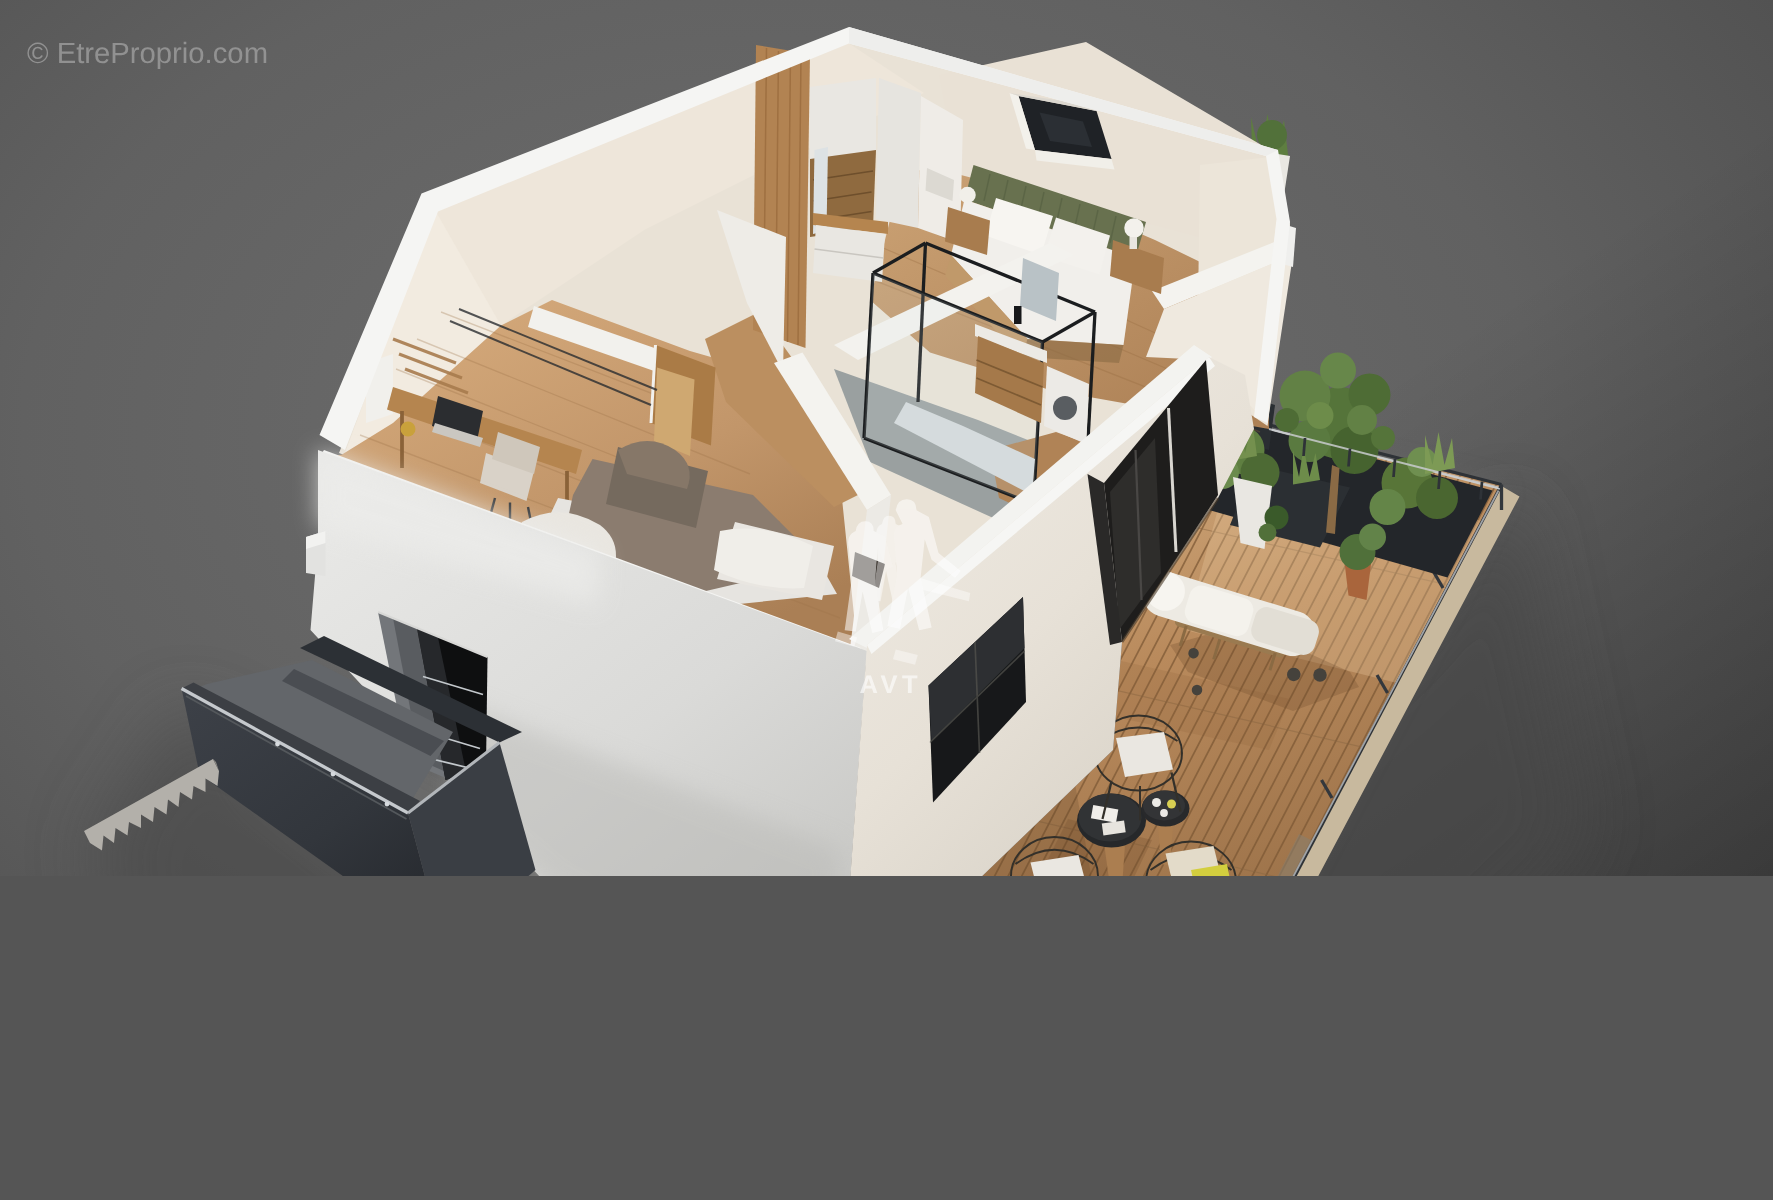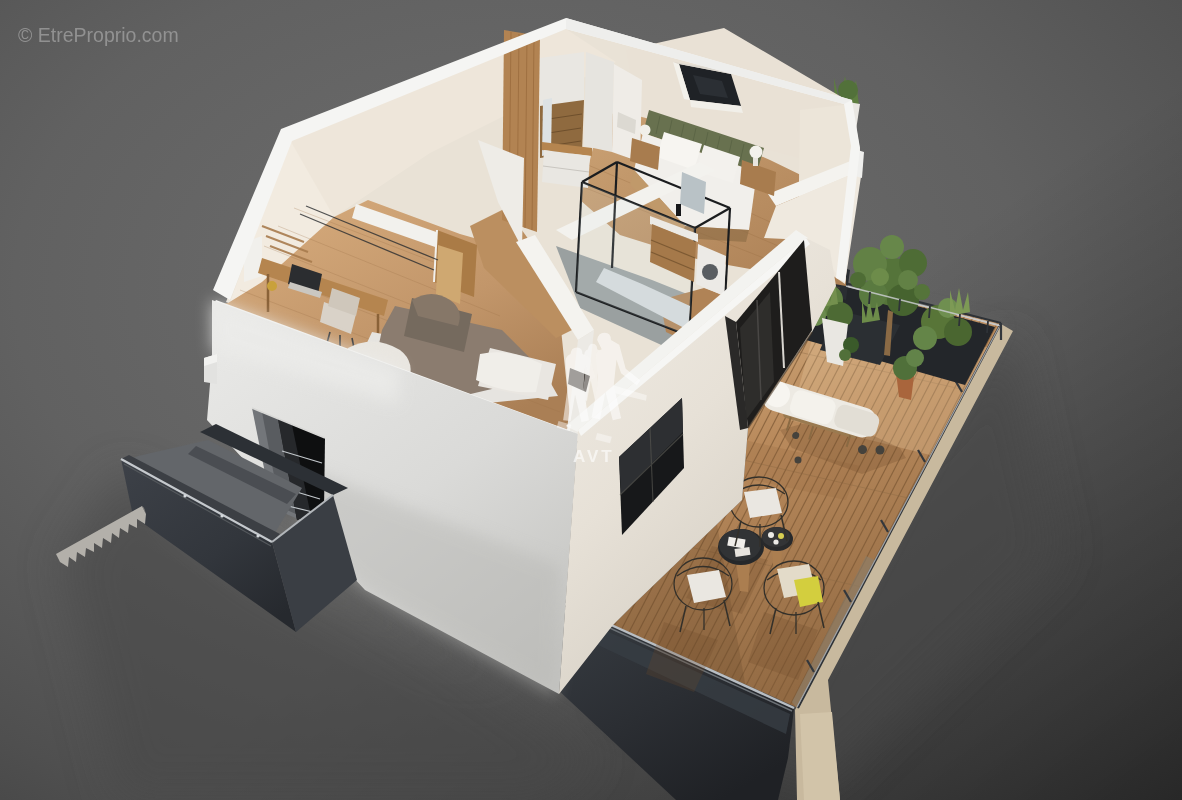--- a/index.html
+++ b/index.html
@@ -1,16 +1,16 @@
 <!DOCTYPE html>
 <html><head>
 <meta charset="utf-8">
 <style>
 html,body{margin:0;padding:0;background:#555;}
-#stage{position:relative;width:1182px;height:800px;overflow:hidden;font-family:"Liberation Sans",sans-serif;text-align:center;}
+#stage{position:relative;width:1182px;height:584px;overflow:hidden;font-family:"Liberation Sans",sans-serif;text-align:center;}
 </style>
 </head>
 <body>
 <div id="stage">
 <svg width="1182" height="800" viewBox="0 0 1182 800">
 <defs>
 <radialGradient id="bgGrad" cx="0.44" cy="0.36" r="0.95">
   <stop offset="0" stop-color="#6e6e6e"></stop>
   <stop offset="0.45" stop-color="#616161"></stop>
   <stop offset="0.75" stop-color="#4f4f4f"></stop>

